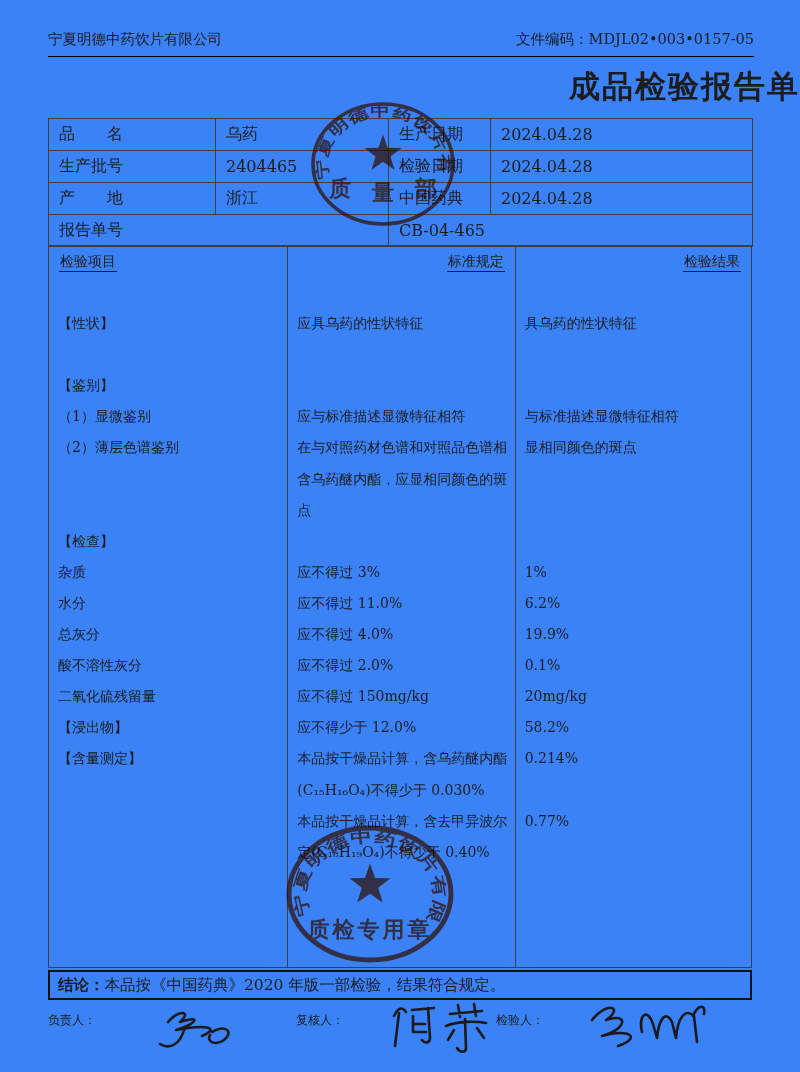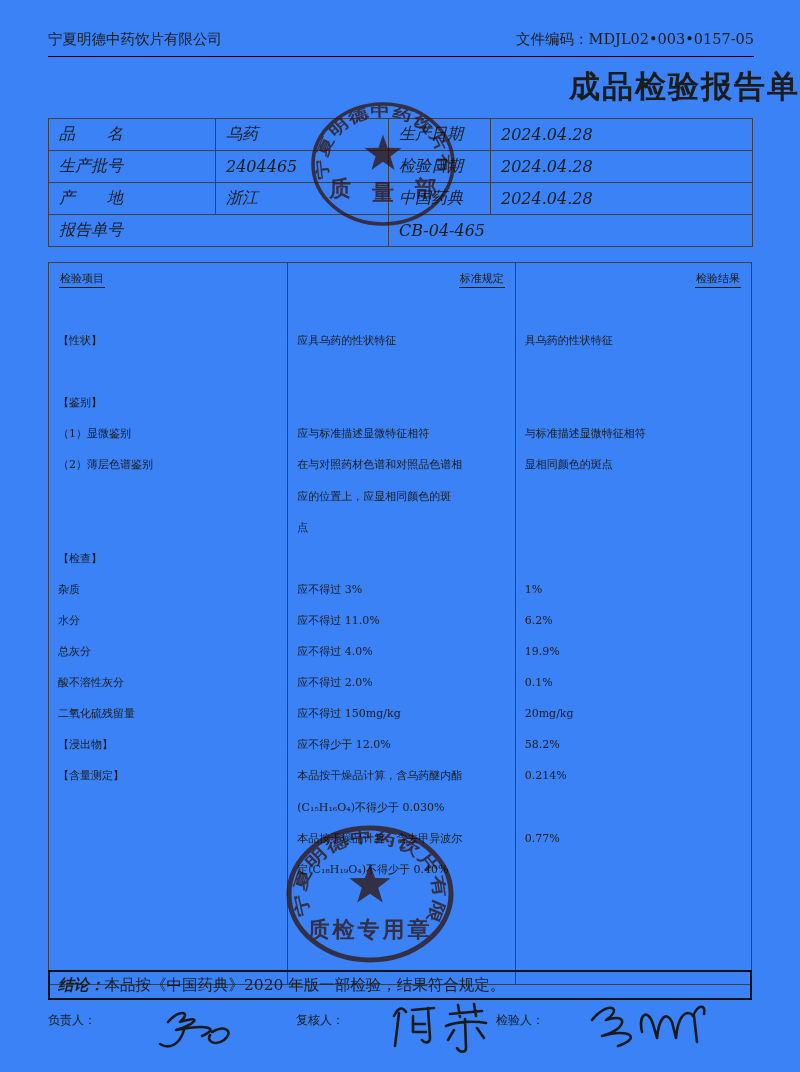--- a/index.html
+++ b/index.html
@@ -12,37 +12,37 @@
   
   .hdr { position:absolute; left:48px; right:46px; top:30px;
          display:flex; justify-content:space-between; font-size:14.5px; }
   .hdr-rule { position:absolute; left:48px; right:46px; top:56px; border-top:1.5px solid #000; }
   .title { position:absolute; left:0; right:0; top:66px; text-align:right;
            font-size:31px; font-weight:bold; letter-spacing:2px; }
   
   table.info { position:absolute; left:48px; top:118px; width:704px;
                border-collapse:collapse; table-layout:fixed; font-size:16px; }
   table.info td { border:1px solid #3f3f3f; height:32px; padding:0 0 0 10px;
-                  white-space:nowrap; overflow:visible;font-style:italic; }
-  
-  .results { position:absolute; left:48px; top:262px; width:704px; height:723px;
-             border:1px solid #3f3f3f; display:flex; font-size:11px; }
+                  white-space:nowrap; overflow:visible; }
+  
+  .results { position:absolute; left:48px; top:245px; width:704px; height:723px;
+             border:1px solid #3f3f3f; display:flex; font-size:14px; }
   .rescol { height:100%; overflow:hidden; }
   .rescol.c0 { width:239px; }
   .rescol.c1 { width:228px; border-left:1px solid #3f3f3f; }
   .rescol.c2 { width:237px; border-left:1px solid #3f3f3f; }
   .rhead { height:31px; line-height:31px; padding:0 10px; white-space:nowrap; }
   .rescol.c1 .rhead, .rescol.c2 .rhead { text-align:right; }
   .rhead span { border-bottom:1px solid #1c1c1c; padding:0 1px 2px 1px; }
   .rline { height:31.1px; line-height:31.1px; padding:0 9px; white-space:nowrap; overflow:visible; }
   
   .concl { position:absolute; left:48px; top:970px; width:704px; height:30px;
            border:2px solid #111; font-size:15.5px; line-height:25px; padding-left:8px;
            white-space:nowrap; }
-  .concl b { font-weight:bold;font-style:italic; }
+  .concl b { font-weight:bold; }
   
   .sigs { position:absolute; left:48px; top:1004px; width:704px; height:56px; font-size:12px; }
   .sig-label { position:absolute; top:8px; white-space:nowrap; }
   .sig-svg { position:absolute; }
   .sig-svg path { fill:none; stroke:#1a1a1a; stroke-width:2.6; stroke-linecap:round; stroke-linejoin:round; }
   
   .stamp { position:absolute; mix-blend-mode:multiply; opacity:0.88; pointer-events:none; }
   .stamp-top { left:296px; top:92px; }
   .stamp-bottom { left:278px; top:817px; }
   .stamp text, .stamp textPath { fill:#d5452e; font-family:"DejaVu Serif","Liberation Serif",serif; font-weight:bold; }
@@ -120,21 +120,21 @@
     </div>
     <div class="rescol c1">
       <div class="rhead"><span>标准规定</span></div>
       <div>
           <div class="rline"></div>
           <div class="rline">应具乌药的性状特征</div>
           <div class="rline"></div>
           <div class="rline"></div>
           <div class="rline">应与标准描述显微特征相符</div>
           <div class="rline">在与对照药材色谱和对照品色谱相</div>
-          <div class="rline">应的位置上，应显相同颜色的斑</div>
+          <div class="rline">含乌药醚内酯，应显相同颜色的斑</div>
           <div class="rline">点</div>
           <div class="rline"></div>
           <div class="rline">应不得过 3%</div>
           <div class="rline">应不得过 11.0%</div>
           <div class="rline">应不得过 4.0%</div>
           <div class="rline">应不得过 2.0%</div>
           <div class="rline">应不得过 150mg/kg</div>
           <div class="rline">应不得少于 12.0%</div>
           <div class="rline">本品按干燥品计算，含乌药醚内酯</div>
           <div class="rline">(C₁₅H₁₆O₄)不得少于 0.030%</div>

